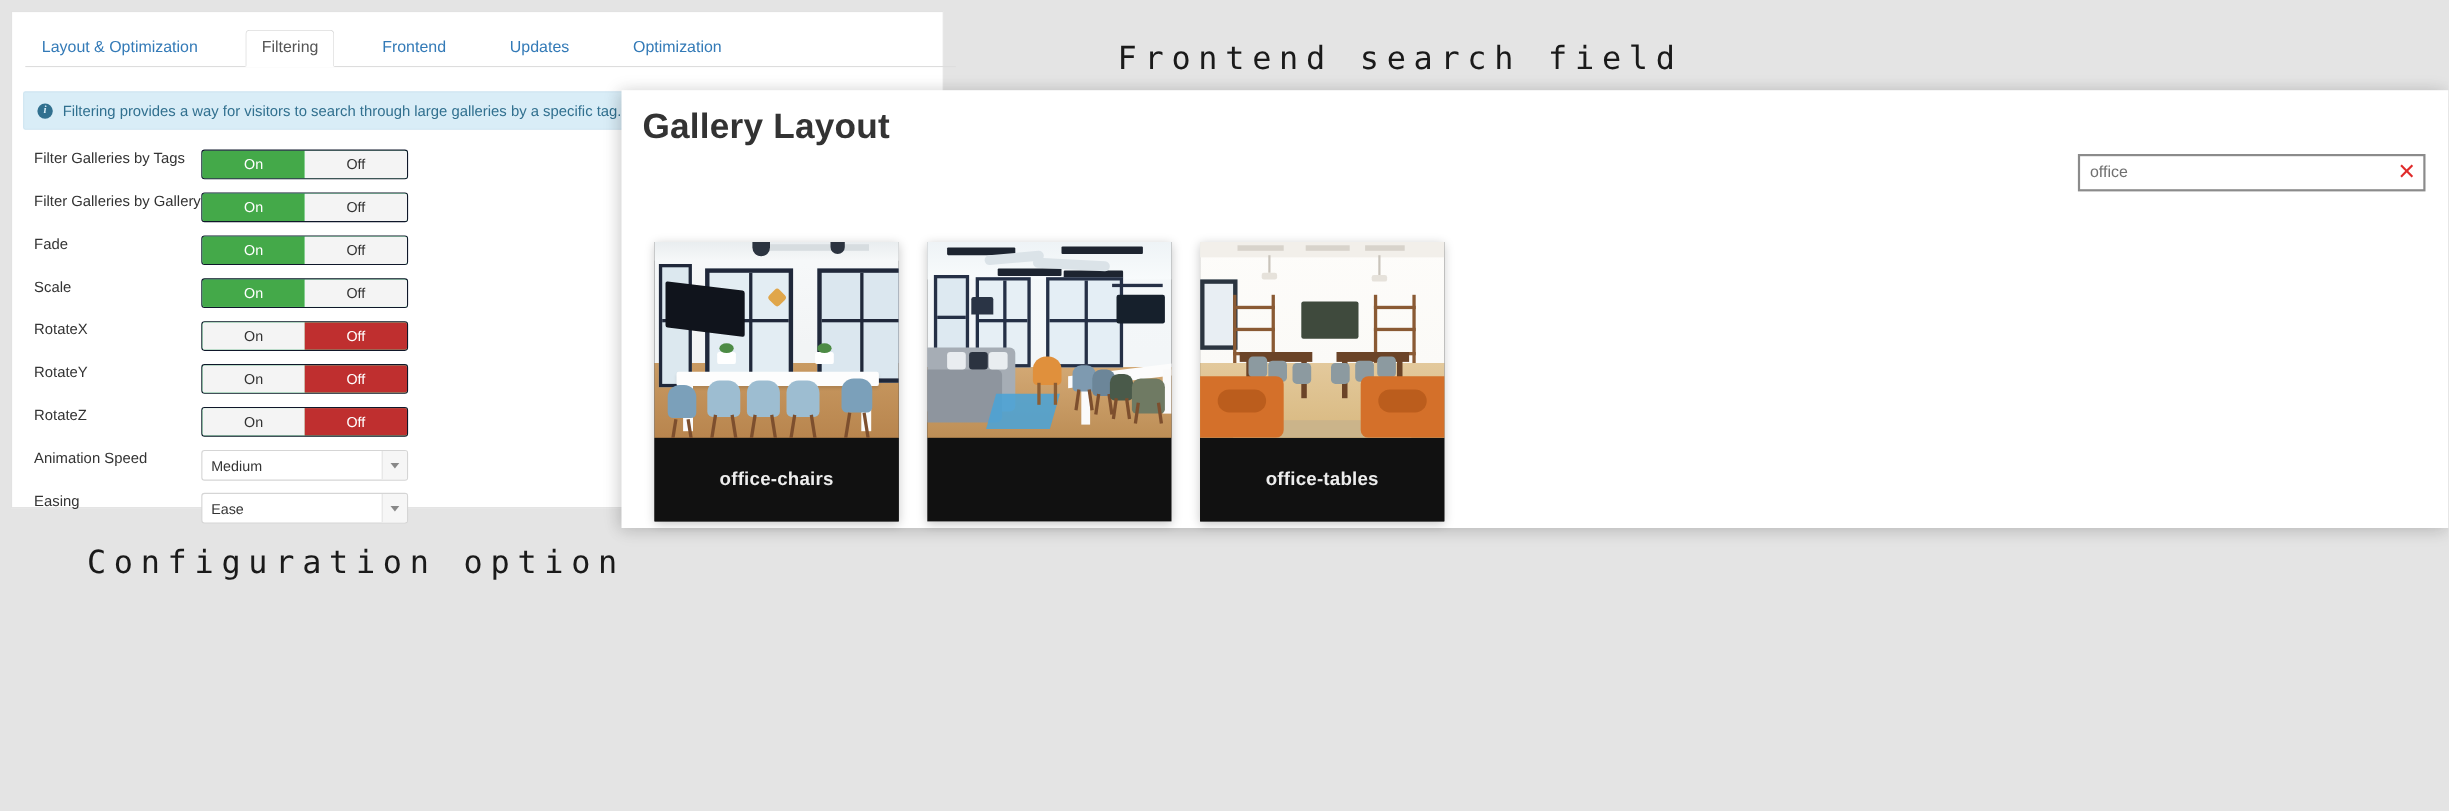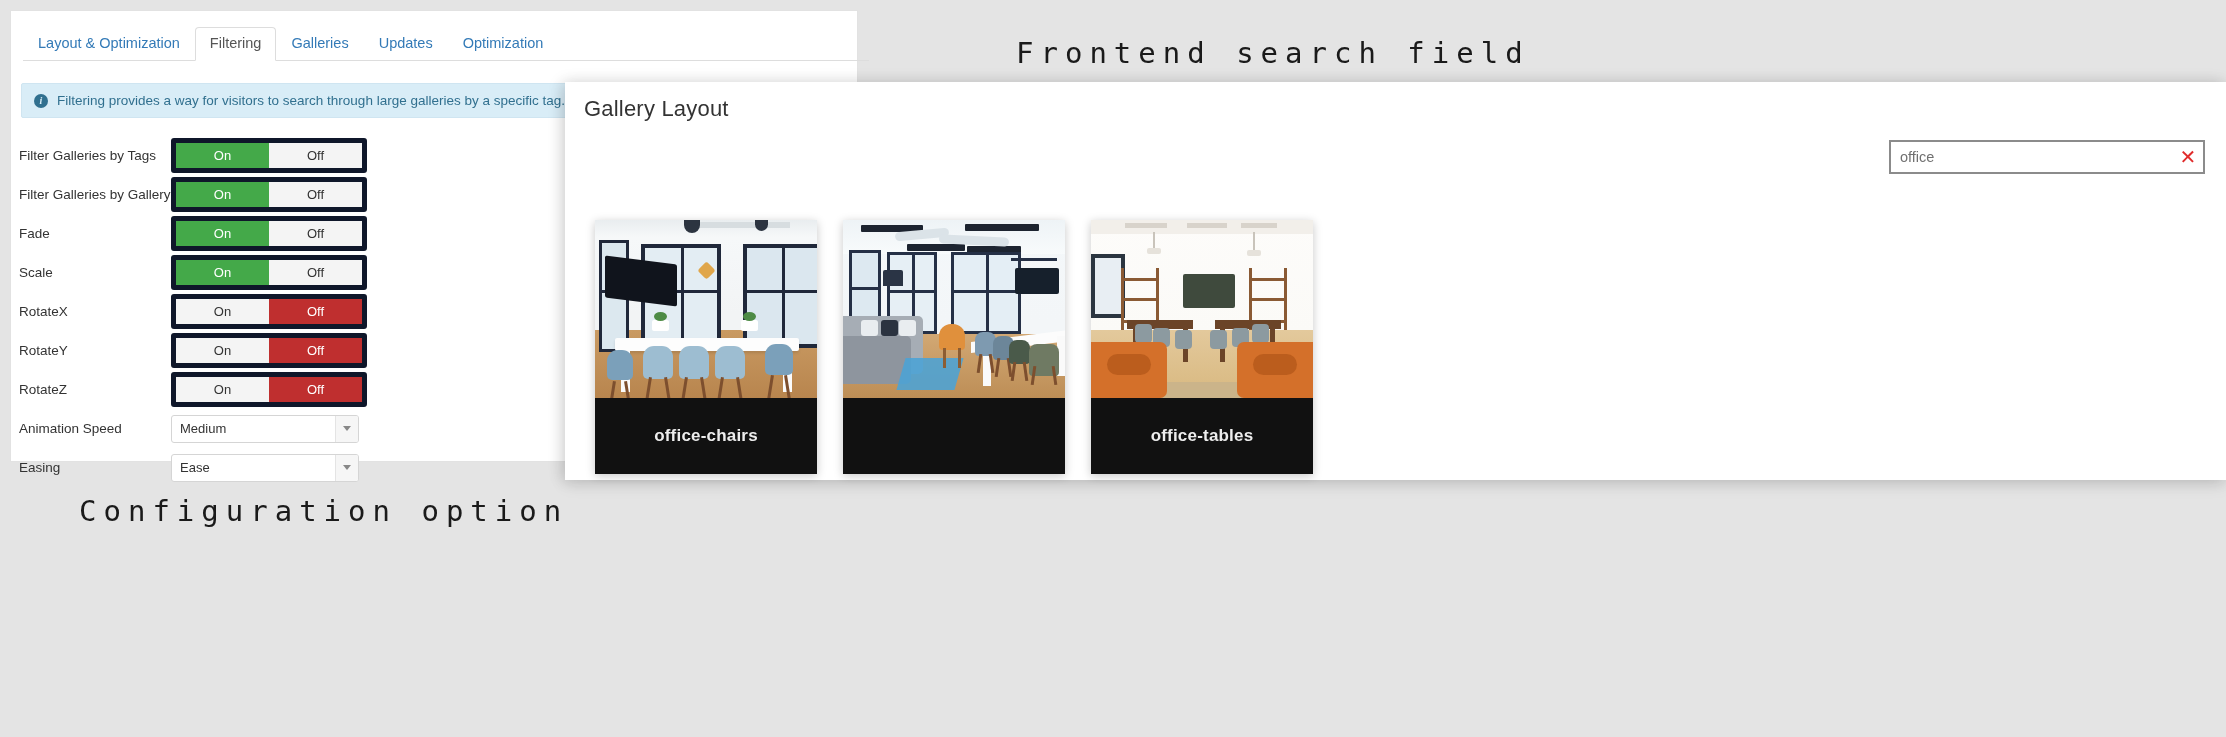--- a/index.html
+++ b/index.html
@@ -23,21 +23,21 @@
 
   
   #admin-panel{
     position:absolute;left:10px;top:10px;width:848px;height:452px;
     background:#ffffff;
     border:1px solid #e2e2e2;
     box-sizing:border-box;
   }
   .tabs{
     position:relative;height:38px;margin:12px 0 0 12px;padding:0;
-    display:flex;align-items:flex-end;
+    display:flex;align-items:flex-end;gap:28px;
   }
   .tabs::after{
     content:"";position:absolute;left:0;right:-12px;bottom:0;height:1px;background:#dddddd;
   }
   .tab{
     position:relative;z-index:2;
     padding:7px 14px 8px 14px;
     font-size:14.5px;
     color:#337ab7;
     cursor:pointer;
@@ -64,34 +64,34 @@
   }
   .info-icon{
     flex:0 0 auto;width:14px;height:14px;border-radius:50%;
     background:#31708f;color:#d9edf7;
     font-size:10px;font-weight:bold;font-style:italic;
     display:flex;align-items:center;justify-content:center;
     font-family:"Liberation Serif",serif;
   }
   .opt-list{ margin-top:18px; }
   .opt-row{
-    display:flex;align-items:center;
+    display:flex;align-items:flex-start;
     height:39px;
-    padding-left:8px;
+    padding-left:20px;
   }
   .opt-label{
     width:152px;flex:0 0 152px;
     font-size:13.5px;color:#333333;
     white-space:nowrap;
   }
   
   .toggle{
     width:186px;height:25px;
     display:flex;
-    border:5px solid #0f172a;
+    border:1px solid #0f172a;
     border-radius:3px;
     overflow:hidden;
     background:#86efac;
     cursor:pointer;
     box-shadow:inset 0 1px 1px rgba(0,0,0,.04);
   }
   .toggle .seg{
     flex:1 1 50%;
     display:flex;align-items:center;justify-content:center;
     font-size:13px;color:#333333;
@@ -128,21 +128,21 @@
   }
 
   
   #gallery-panel{
     position:absolute;left:565px;top:82px;width:1661px;height:398px;
     background:#ffffff;
     box-shadow:-3px 0 14px rgba(0,0,0,.13), 0 4px 16px rgba(0,0,0,.10);
   }
   #gallery-title{
     position:absolute;left:19px;top:14px;
-    font-size:22px;color:#333333;font-weight:400;
+    font-size:32px;color:#333333;font-weight:700;
     letter-spacing:.2px;
   }
   #search-wrap{
     position:absolute;right:21px;top:58px;
     width:316px;height:34px;
     border:2px solid #8b8b8b;
     background:#ffffff;
     display:flex;align-items:center;
     box-sizing:border-box;
   }
@@ -256,21 +256,21 @@
 <body>
 
 <div class="annotation" id="anno-frontend">Frontend search field</div>
 <div class="annotation" id="anno-config">Configuration option</div>
 
 <div id="admin-panel">
 
   <div class="tabs">
     <div class="tab">Layout &amp; Optimization</div>
     <div class="tab active">Filtering</div>
-    <div class="tab">Galleries</div>
+    <div class="tab">Frontend</div>
     <div class="tab">Updates</div>
     <div class="tab">Optimization</div>
   </div>
 
   <div class="alert-info">
     <span class="info-icon">i</span>
     <span>Filtering provides a way for visitors to search through large galleries by a specific tag.</span>
   </div>
 
   <div class="opt-list">

